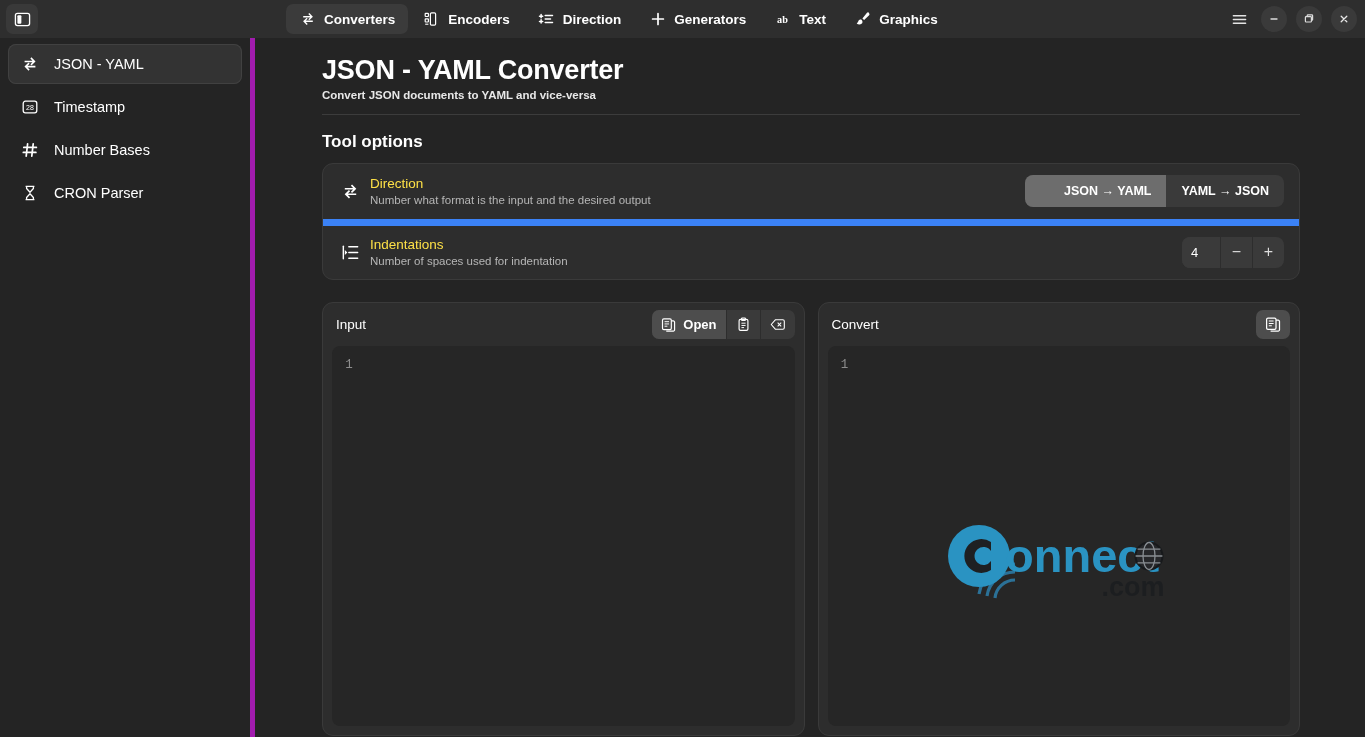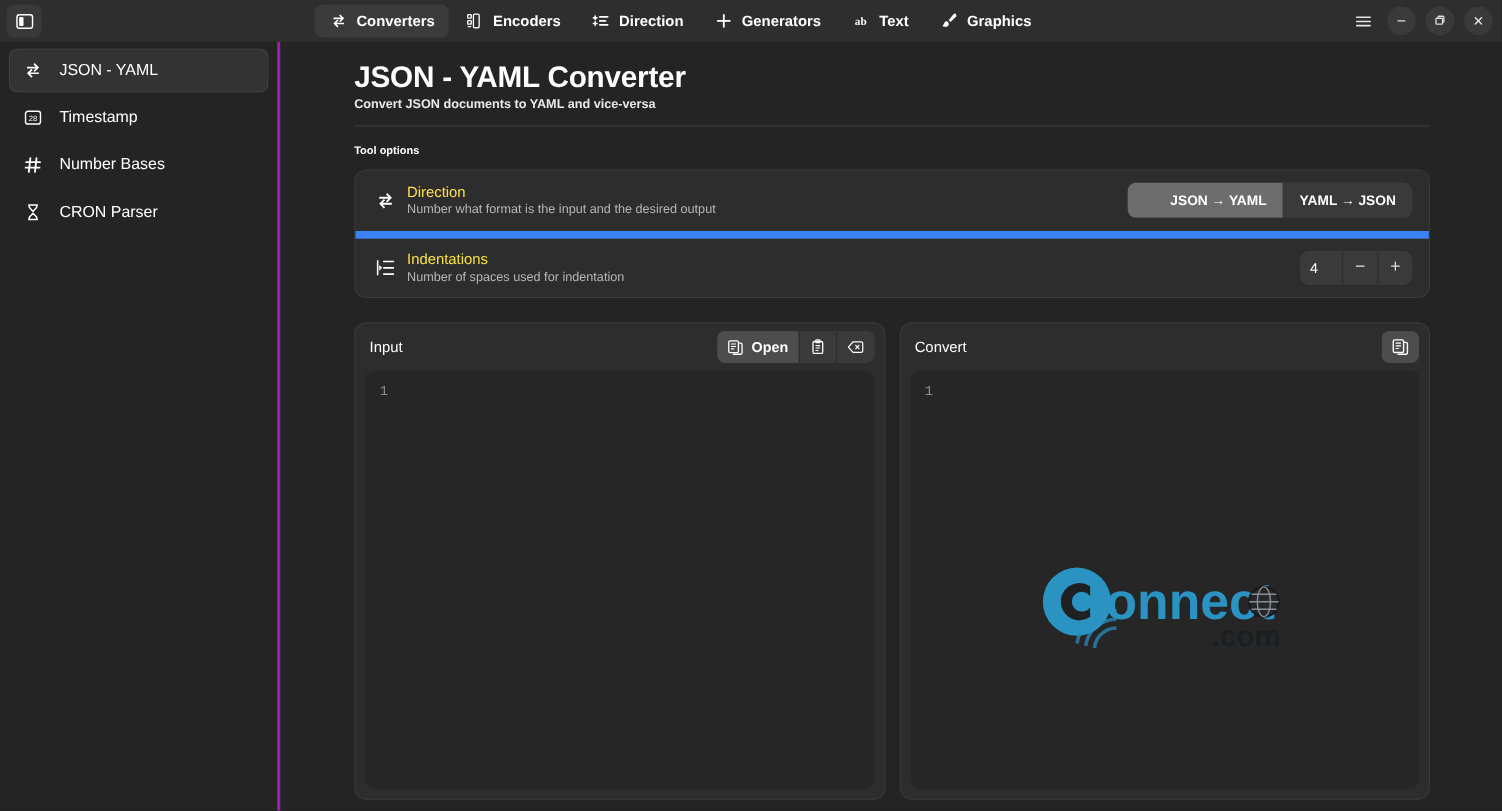--- a/index.html
+++ b/index.html
@@ -69,21 +69,21 @@
   }
 
   
   .body {
     display: flex;
     height: 699px;
   }
   .sidebar {
     width: 255px;
     background: #242424;
-    border-right: 3px solid #a21caf;
+    border-right: 5px solid #a21caf;
     padding: 6px 8px 0 8px;
     flex: 0 0 auto;
   }
   .side-item {
     display: flex; align-items: center; gap: 14px;
     height: 40px;
     padding: 0 12px;
     border-radius: 8px;
     font-size: 14.5px;
     color: #ffffff;
@@ -109,21 +109,21 @@
     font-size: 11.5px;
     font-weight: bold;
     color: #e8e8e8;
     margin-top: 3px;
   }
   .rule {
     height: 1px; background: #3c3c3c;
     margin: 13px 0 0 0;
   }
   .section-label {
-    font-size: 10px; font-weight: bold;
+    font-size: 17px; font-weight: bold;
     margin: 17px 0 11px 0;
   }
 
   
   .card {
     background: #2d2d2d;
     border: 1px solid #3a3a3a;
     border-radius: 11px;
     overflow: hidden;
   }

